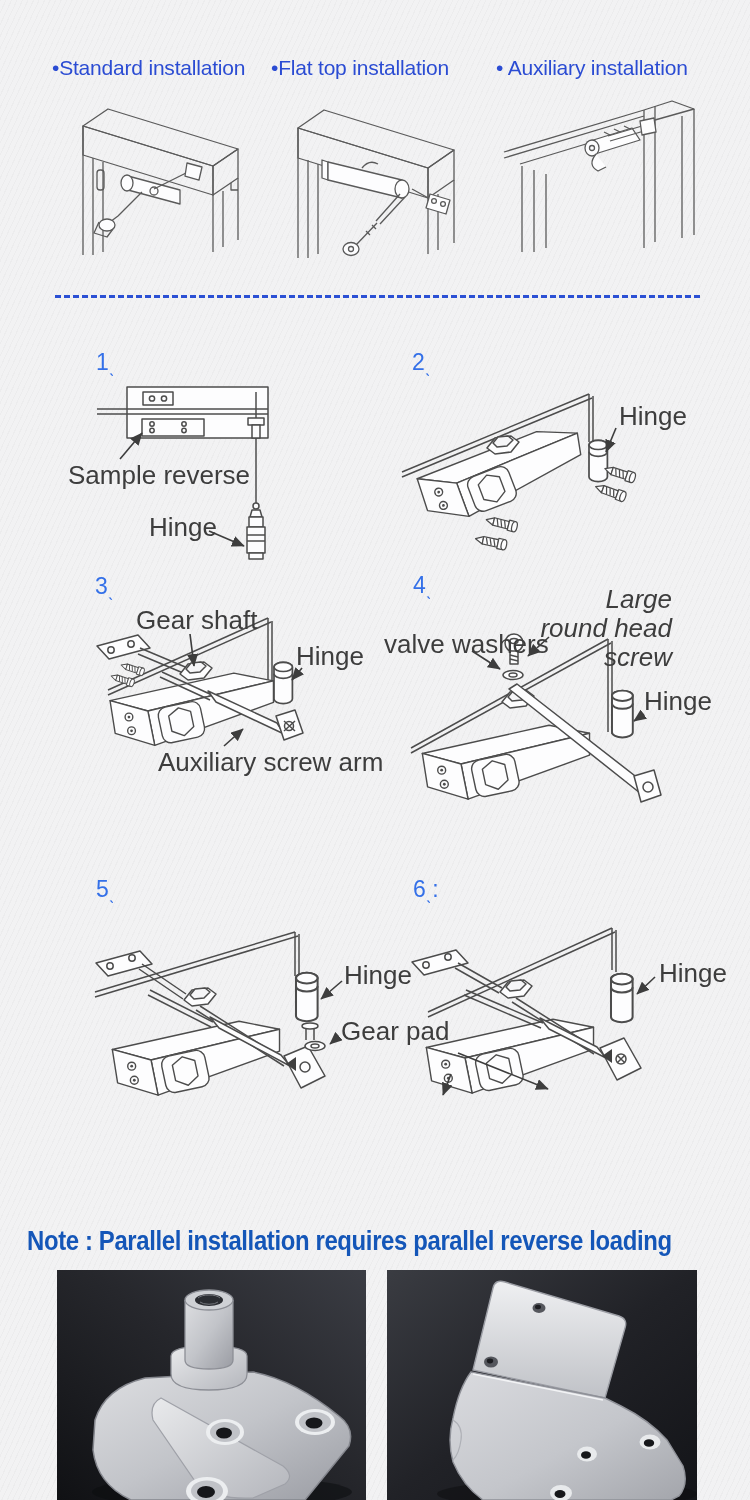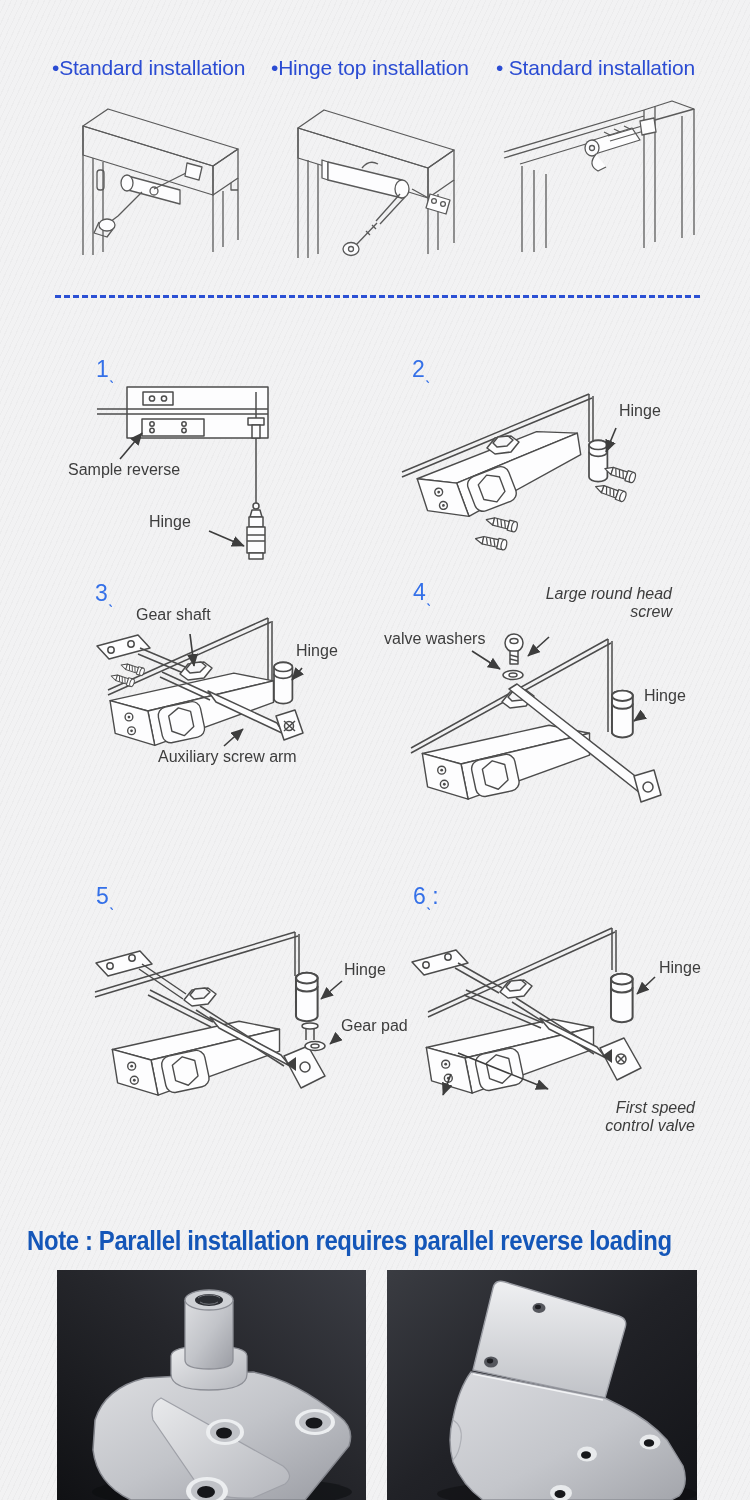--- a/index.html
+++ b/index.html
@@ -12,25 +12,25 @@
   .hdr-item{
     position:absolute;top:56px;
     font-size:21px;color:#2b4cd3;white-space:nowrap;letter-spacing:-0.2px;
   }
   .divider{
     position:absolute;left:55px;top:295px;width:645px;height:0;
     border-top:3px dashed #2b50d4;
   }
   svg.draw{position:absolute;}
   .stepnum{
-    position:absolute;font-size:23px;color:#3470e8;white-space:nowrap;margin-top:7px;
+    position:absolute;font-size:23px;color:#3470e8;white-space:nowrap;
   }
   .stepnum .mark{font-size:19px;display:inline-block;transform:translateY(2px);}
   .lbl{
-    position:absolute;font-size:16px;line-height:1.12;color:#3d3d3d;white-space:nowrap;
+    position:absolute;font-size:26px;line-height:1.12;color:#3d3d3d;white-space:nowrap;
   }
   .lbl.wrap{white-space:normal;text-align:right;font-style:italic;}
   .note{
     position:absolute;left:27px;top:1226px;width:720px;
     font-size:27px;font-weight:bold;color:#1456b8;white-space:nowrap;
     letter-spacing:-0.4px;transform:scaleX(0.885);transform-origin:left center;
   }
   .photo{position:absolute;top:1270px;height:230px;}
 </style>
 </head>
@@ -66,22 +66,22 @@
         <line x1="12" y1="3.5" x2="14.5" y2="10.5"></line>
           <line x1="16" y1="3.5" x2="18.5" y2="10.5"></line>
           <line x1="20" y1="3.5" x2="22.5" y2="10.5"></line>
         <rect x="25" y="1.5" width="6" height="11"></rect>
         <ellipse cx="31.5" cy="7" rx="2.8" ry="5.5"></ellipse>
       </g>
     </defs>
   </svg>
 
   <div class="hdr-item" style="left:52px">•Standard installation</div>
-  <div class="hdr-item" style="left:271px">•Hinge top installation</div>
-  <div class="hdr-item" style="left:496px">• Standard installation</div>
+  <div class="hdr-item" style="left:271px">•Flat top installation</div>
+  <div class="hdr-item" style="left:496px">• Auxiliary installation</div>
 
   <svg class="draw" style="left:50px;top:92px" width="200" height="175" viewBox="0 0 200 175" stroke="#5a5a5a" stroke-width="1.3" fill="none" stroke-linejoin="round">
     <path d="M33,34 L58,17 L188,57 L163,74 Z"></path>
     <path d="M163,74 L188,57 L188,86 L163,103 Z"></path>
     <path d="M33,34 L163,74 L163,103 L33,63 Z"></path>
     <line x1="33" y1="34" x2="33" y2="163"></line>
     <line x1="43" y1="66" x2="43" y2="163"></line>
     <line x1="53" y1="70" x2="53" y2="160"></line>
     <line x1="163" y1="103" x2="163" y2="160"></line>
     <line x1="173" y1="99" x2="173" y2="155"></line>
@@ -293,21 +293,20 @@
   <div class="lbl" style="left:619px;top:402px">Hinge</div>
   <div class="lbl" style="left:136px;top:606px">Gear shaft</div>
   <div class="lbl" style="left:296px;top:642px">Hinge</div>
   <div class="lbl" style="left:158px;top:748px">Auxiliary screw arm</div>
   <div class="lbl wrap" style="left:540px;top:585px;width:132px">Large round head screw</div>
   <div class="lbl" style="left:384px;top:630px">valve washers</div>
   <div class="lbl" style="left:644px;top:687px">Hinge</div>
   <div class="lbl" style="left:344px;top:961px">Hinge</div>
   <div class="lbl" style="left:341px;top:1017px">Gear pad</div>
   <div class="lbl" style="left:659px;top:959px">Hinge</div>
-  <div class="lbl wrap" style="left:567px;top:1099px;width:128px">First speed control valve</div>
 
   <div class="note">Note : Parallel installation requires parallel reverse loading</div>
 
   <svg class="photo" style="left:57px" width="309" height="230" viewBox="0 0 309 230">
     <defs>
       <linearGradient id="pbgL" x1="0" y1="1" x2="1" y2="0">
         <stop offset="0" stop-color="#101114"></stop>
           <stop offset="0.55" stop-color="#26272c"></stop>
           <stop offset="1" stop-color="#3b3d44"></stop>
       </linearGradient>

